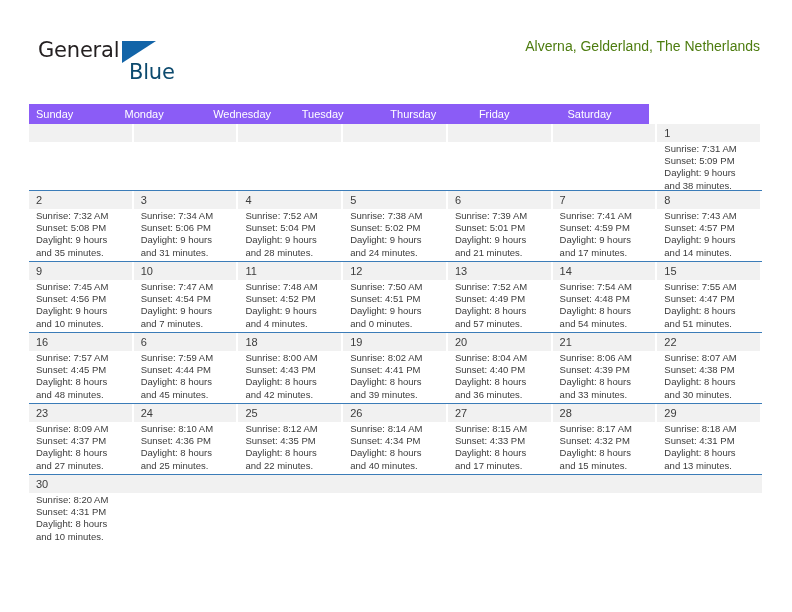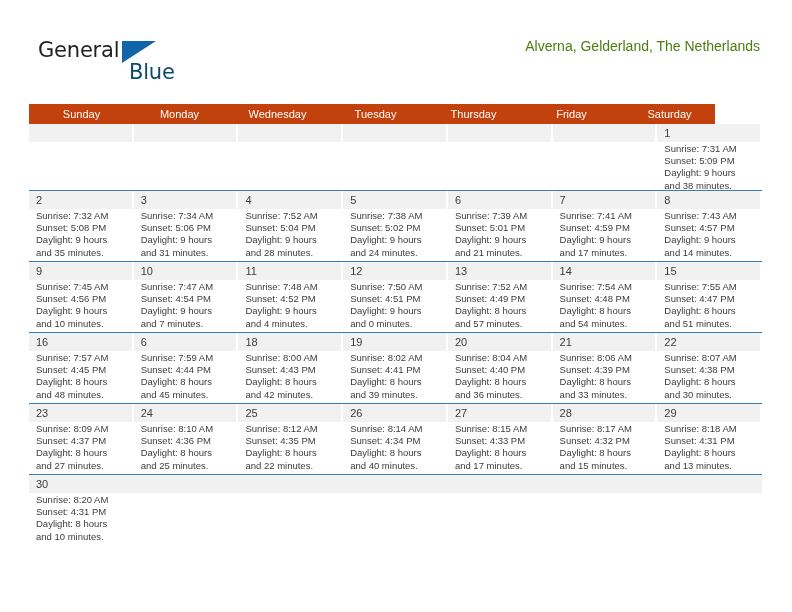--- a/index.html
+++ b/index.html
@@ -99,24 +99,23 @@
 
   
   .calendar {
     position: absolute;
     left: 29px;
     top: 104px;
     width: 733px;
   }
   .weekhead {
     display: flex;
-    width: 686px;
+    width: 620px;
     height: 20px;
-    background: #c2410c;
-    text-align: center;
+    background: #8b5cf6;
   }
   .weekhead .wh {
     flex: 1 1 0;
     color: #ffffff;
     font-size: 11px;
     line-height: 20px;
     padding-left: 7px;
     box-sizing: border-box;
     white-space: nowrap;
   }

